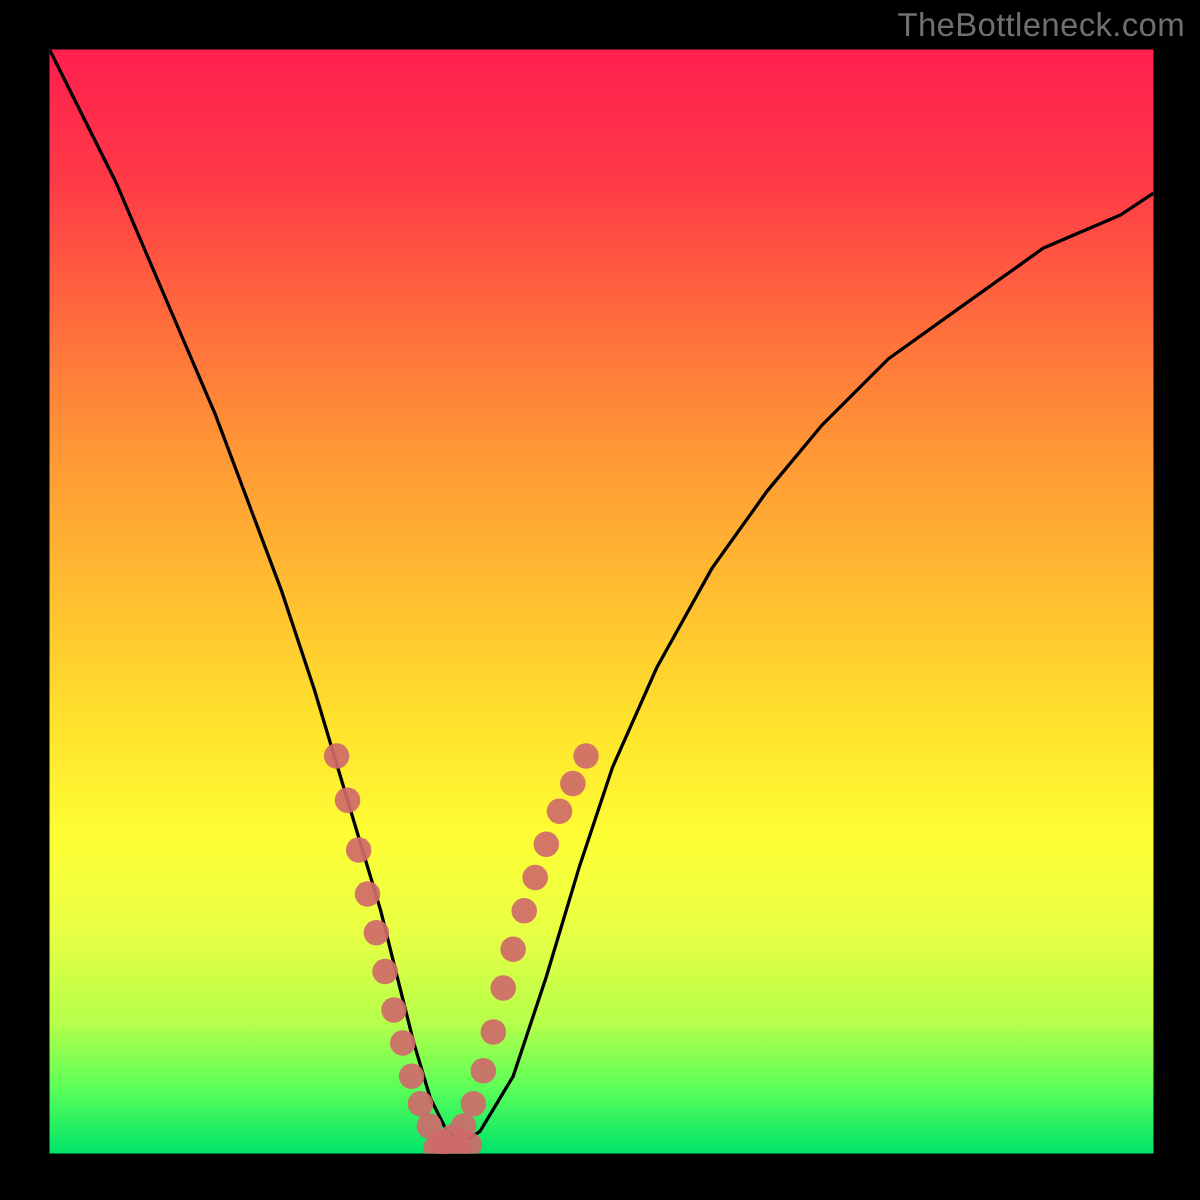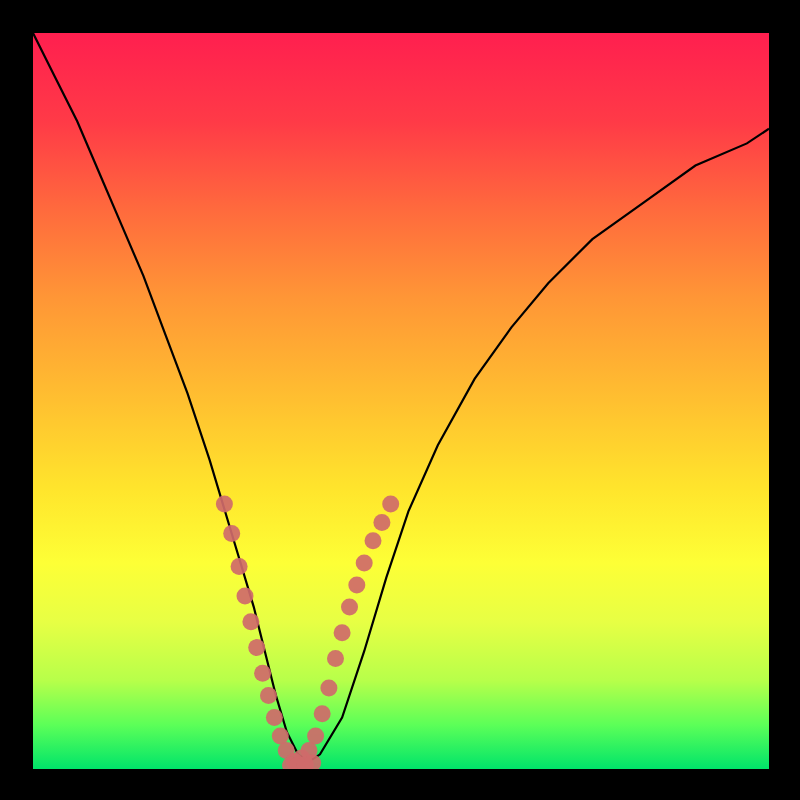--- a/index.html
+++ b/index.html
@@ -91,13 +91,14 @@
           <circle cx="340.0" cy="507.8" r="8.5" fill="#cf6a6a" fill-opacity="0.92"></circle>
           <circle cx="348.9" cy="489.4" r="8.5" fill="#cf6a6a" fill-opacity="0.92"></circle>
           <circle cx="357.7" cy="471.0" r="8.5" fill="#cf6a6a" fill-opacity="0.92"></circle>
           <circle cx="257.6" cy="732.3" r="8.5" fill="#cf6a6a" fill-opacity="0.92"></circle>
           <circle cx="265.0" cy="732.3" r="8.5" fill="#cf6a6a" fill-opacity="0.92"></circle>
           <circle cx="272.3" cy="731.6" r="8.5" fill="#cf6a6a" fill-opacity="0.92"></circle>
           <circle cx="279.7" cy="730.1" r="8.5" fill="#cf6a6a" fill-opacity="0.92"></circle>
         </g>
     </svg>
   </div>
+  <div class="watermark">TheBottleneck.com</div>
 </div>
 
 </body></html>

